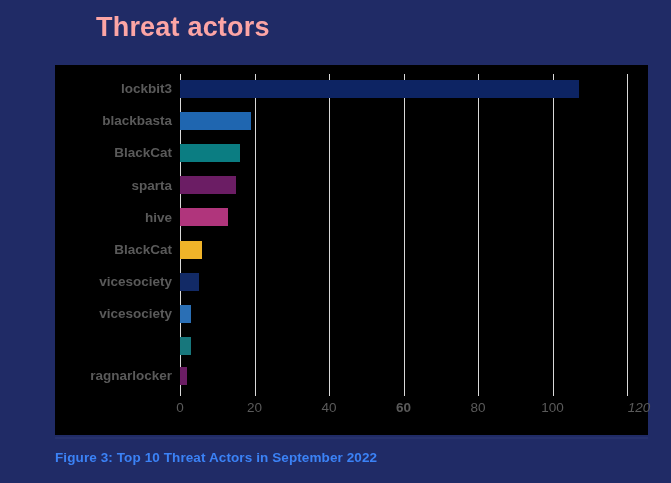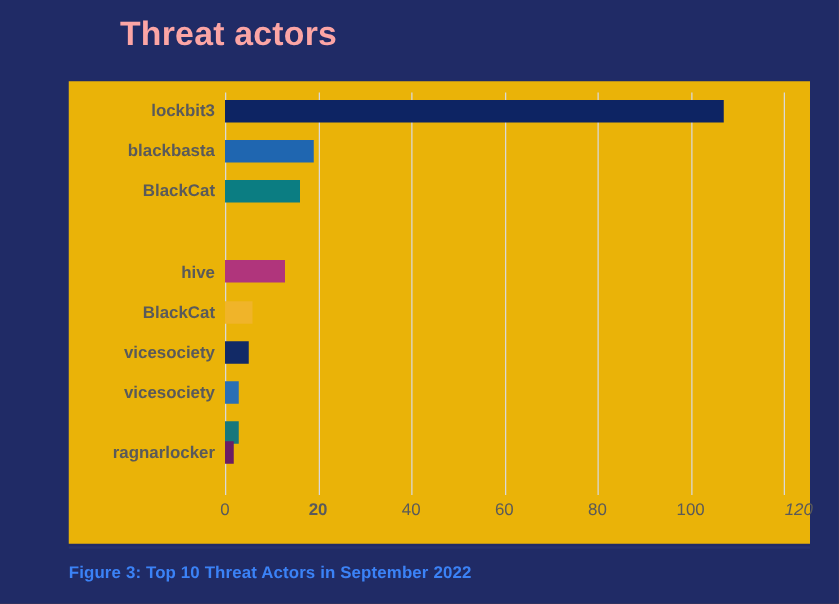--- a/index.html
+++ b/index.html
@@ -28,21 +28,21 @@
     color: #fca5a5;
     letter-spacing: 0.2px;
     margin-left: 41px;
   }
   .chart-panel {
     position: absolute;
     left: 55px;
     top: 65px;
     width: 593px;
     height: 370px;
-    background: #eab308;
+    background: #000000;
   }
   .plot {
     position: absolute;
     left: 0;
     top: 0;
     width: 100%;
     height: 100%;
   }
   
   .gridlines {
@@ -148,49 +148,53 @@
             <div class="bar" title="lockbit3: 107" style="width: 398.575px; background: rgb(13, 36, 99);"></div>
           </div>
           <div class="row" style="top: 32.2px;">
             <div class="row-label">blackbasta</div>
             <div class="bar" title="blackbasta: 19" style="width: 70.775px; background: rgb(31, 102, 176);"></div>
           </div>
           <div class="row" style="top: 64.4px;">
             <div class="row-label">BlackCat</div>
             <div class="bar" title="BlackCat: 16" style="width: 59.6px; background: rgb(11, 125, 130);"></div>
           </div>
+          <div class="row" style="top: 96.6px;">
+            <div class="row-label">sparta</div>
+            <div class="bar" title="sparta: 15" style="width: 55.875px; background: rgb(107, 29, 100);"></div>
+          </div>
           <div class="row" style="top: 128.8px;">
             <div class="row-label">hive</div>
             <div class="bar" title="hive: 13" style="width: 48.425px; background: rgb(176, 53, 124);"></div>
           </div>
           <div class="row" style="top: 161px;">
             <div class="row-label">BlackCat</div>
             <div class="bar" title="BlackByte: 6" style="width: 22.35px; background: rgb(240, 180, 41);"></div>
           </div>
           <div class="row" style="top: 193.2px; padding-left: 16px;">
             <div class="row-label">vicesociety</div>
             <div class="bar" title="vicesociety: 5" style="width: 18.625px; background: rgb(18, 42, 102);"></div>
           </div>
           <div class="row" style="top: 225.4px;">
             <div class="row-label">vicesociety</div>
             <div class="bar" title="donutleaks: 3" style="width: 11.175px; background: rgb(42, 111, 181);"></div>
           </div>
           <div class="row" style="top: 257.6px;">
             <div class="bar" title="bianlian: 3" style="width: 11.175px; background: rgb(23, 119, 124);"></div>
           </div>
-          <div class="row" style="top: 273px;">
+          <div class="row" style="top: 287px;">
             <div class="row-label">ragnarlocker</div>
             <div class="bar" title="ragnarlocker: 2" style="width: 7.45px; background: rgb(107, 29, 100);"></div>
           </div>
         </div>
       <div class="xaxis" id="xaxis">
           <div class="xtick" style="left: 125px;">0</div>
-          <div class="xtick" style="left: 199.5px; font-weight: bold;">20</div>
+          <div class="xtick" style="left: 199.5px;">20</div>
           <div class="xtick" style="left: 274px;">40</div>
-          <div class="xtick" style="left: 348.5px;">60</div>
+          <div class="xtick" style="left: 348.5px; font-weight: bold;">60</div>
           <div class="xtick" style="left: 423px;">80</div>
           <div class="xtick" style="left: 497.5px;">100</div>
           <div class="xtick" style="left: 584px; font-style: italic;">120</div>
         </div>
     </div>
   </div>
 
   <div class="panel-underline"></div>
 
   <div class="caption">Figure 3: Top 10 Threat Actors in September 2022</div>

